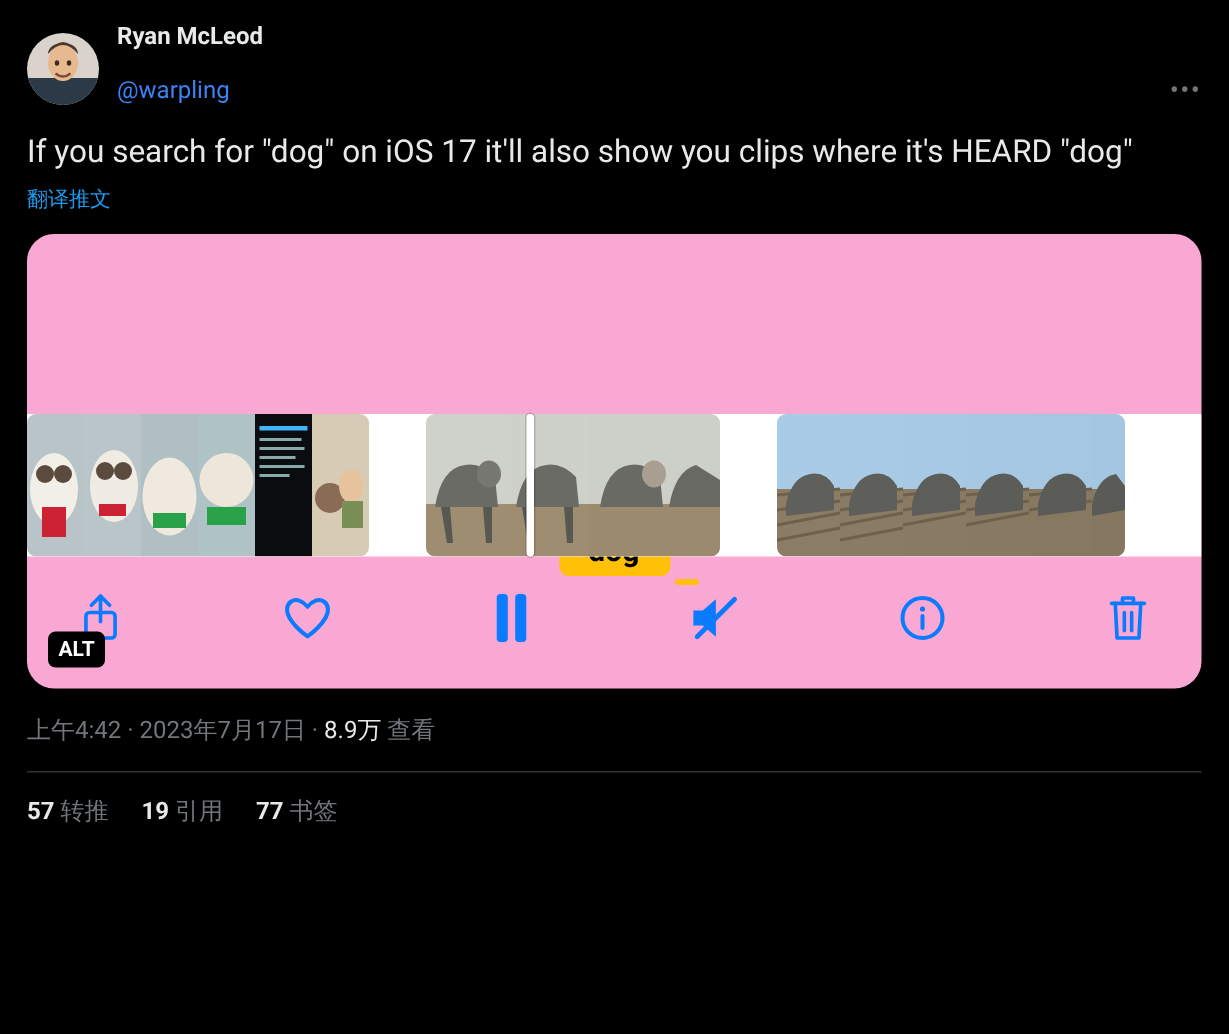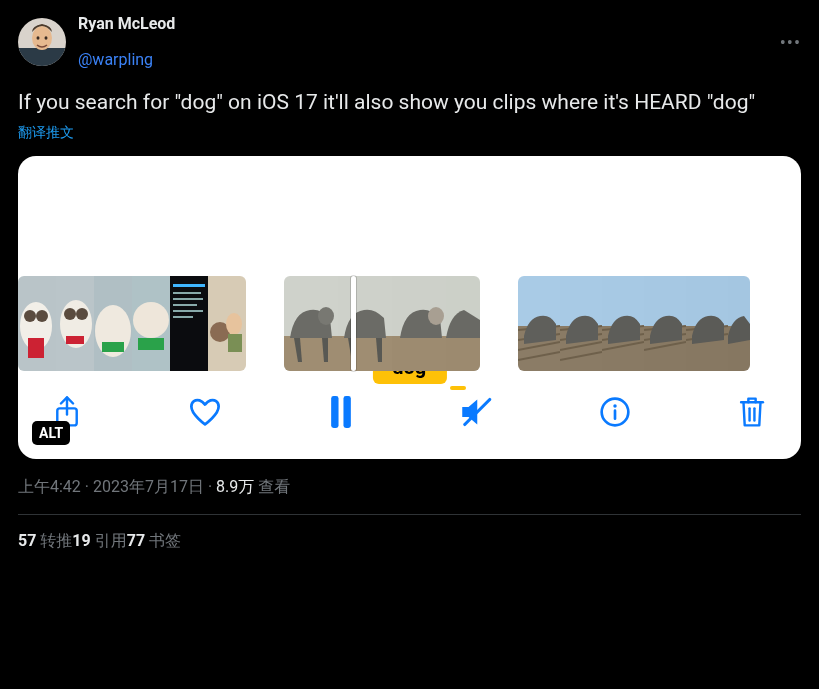--- a/index.html
+++ b/index.html
@@ -1,44 +1,44 @@
 <!DOCTYPE html>
 <html><head>
 <meta charset="utf-8">
 <style>
   html,body{margin:0;padding:0;background:#000;color:#e7e9ea;font-family:-apple-system,BlinkMacSystemFont,"Segoe UI",Roboto,Helvetica,Arial,sans-serif;width:819px;height:689px;overflow:hidden}
   .tweet{padding:14px 18px 0 18px}
-  .head{display:flex;align-items:center}
+  .head{display:flex;align-items:flex-end}
   .avatar{width:48px;height:48px;border-radius:50%;flex:0 0 48px;overflow:hidden;margin-right:12px}
   .avatar svg{display:block}
   .who{flex:1;min-width:0}
   .name{font-weight:700;font-size:16px;line-height:20px}
   .handle{color:#3b82f6;font-size:16px;line-height:20px;margin-top:16px}
   .more{color:#71767b;width:34px;height:20px;text-align:right;font-size:18px;letter-spacing:1px;cursor:pointer}
   .body{font-size:21px;line-height:28px;margin-top:18px;padding-right:10px}
   .translate{color:#1d9bf0;font-size:14px;margin-top:8px;cursor:pointer}
-  .card{background:#ffffff;border-radius:18px;margin-top:14px;overflow:hidden;position:relative}
+  .card{background:#f9a8d4;border-radius:18px;margin-top:14px;overflow:hidden;position:relative}
   .card-inner{position:relative}
   .badge{position:absolute;left:50%;transform:translateX(-50%);top:74px;background:#fec107;color:#000;font-weight:700;font-size:20px;padding:5px 14px;border-radius:6px}
   .badge-line{position:absolute;left:50%;transform:translateX(40px);top:110px;width:16px;height:4px;background:#fec107;border-radius:2px}
   .strip{display:flex;align-items:center;height:95px;background:#fff;position:relative;margin-top:120px}
   .group{display:flex;height:95px;border-radius:6px;overflow:hidden}
   .g1{margin-left:0}
   .gap{width:38px;flex:0 0 38px}
   .thumb{height:95px;width:42px}
   .thumb.big{width:54px}
   .thumb.sm{width:38px}
   .thumb svg{display:block;width:100%;height:100%}
   .playhead{position:absolute;left:333px;top:0;bottom:0;width:5px;background:#fff;border-radius:3px;box-shadow:0 0 0 1px rgba(0,0,0,.15)}
   .toolbar{display:flex;justify-content:space-between;align-items:center;padding:24px 34px 26px 34px}
   .tbtn{color:#0a7aff;cursor:pointer}
   .alt{position:absolute;left:14px;bottom:14px;background:#000;color:#fff;font-size:14px;font-weight:700;padding:4px 7px;border-radius:5px;cursor:pointer}
   .meta{color:#71767b;font-size:16px;margin-top:18px;padding-bottom:16px;border-bottom:1px solid #2f3336}
   .meta .b{color:#e7e9ea;font-weight:400}
-  .stats{display:flex;color:#71767b;font-size:16px;padding:16px 0}
+  .stats{display:flex;gap:22px;color:#71767b;font-size:16px;padding:16px 0}
   .stats .n{color:#e7e9ea;font-weight:700;margin-right:4px}
 </style>
 </head>
 <body>
 
 <div class="tweet">
 
   <div class="head">
     <div class="avatar">
       <svg viewBox="0 0 48 48">

